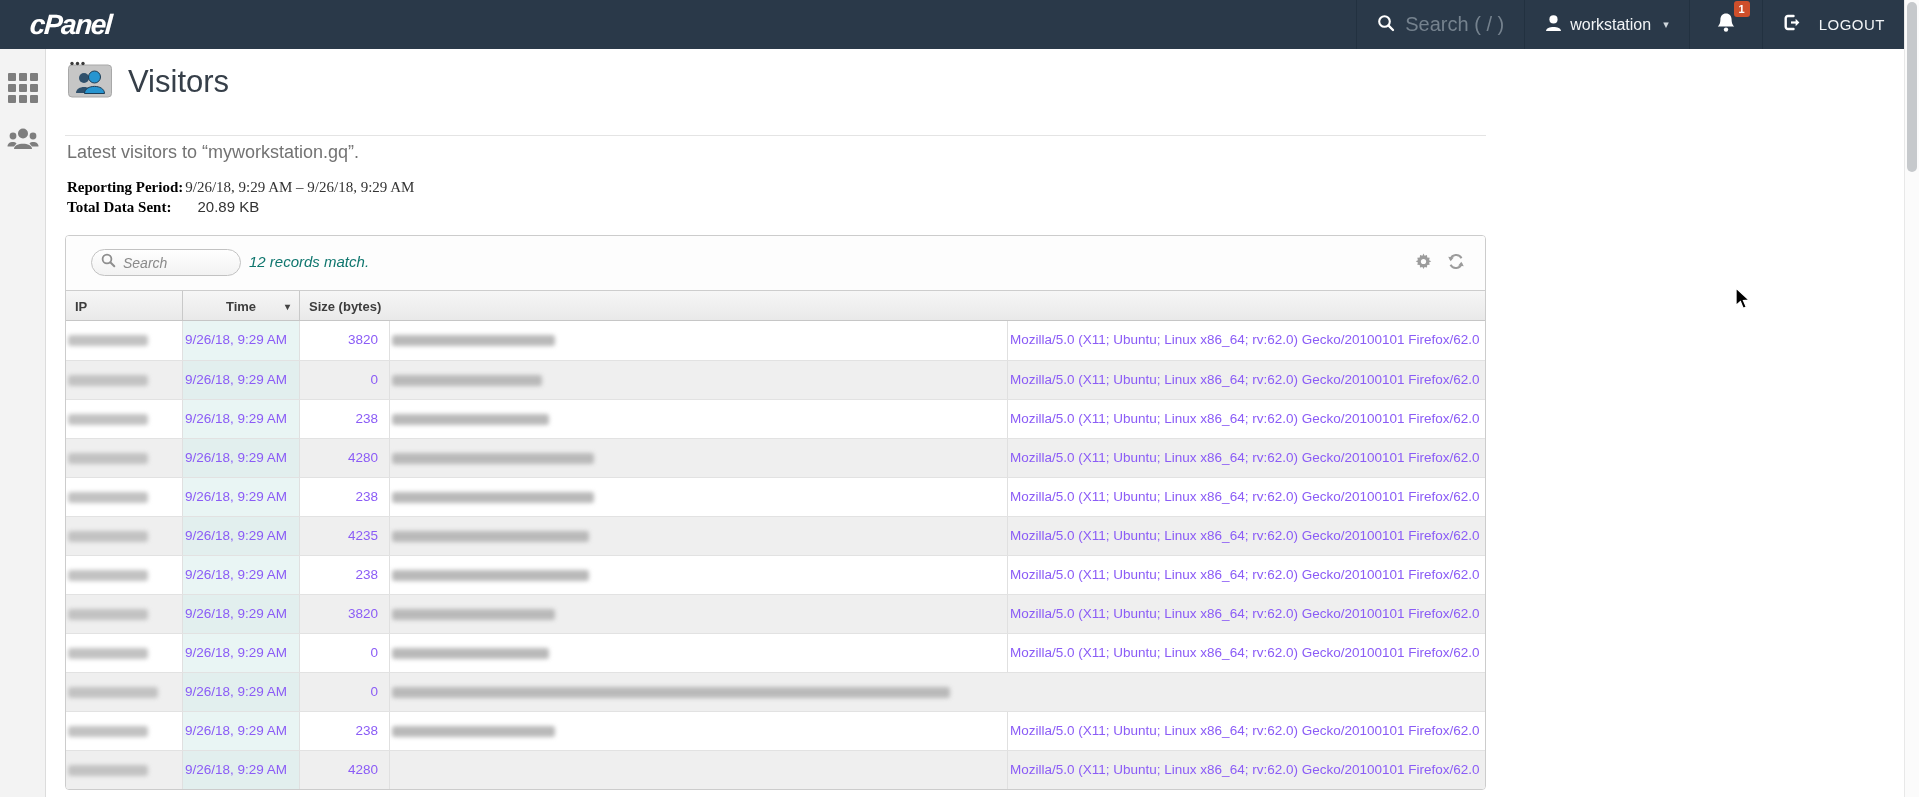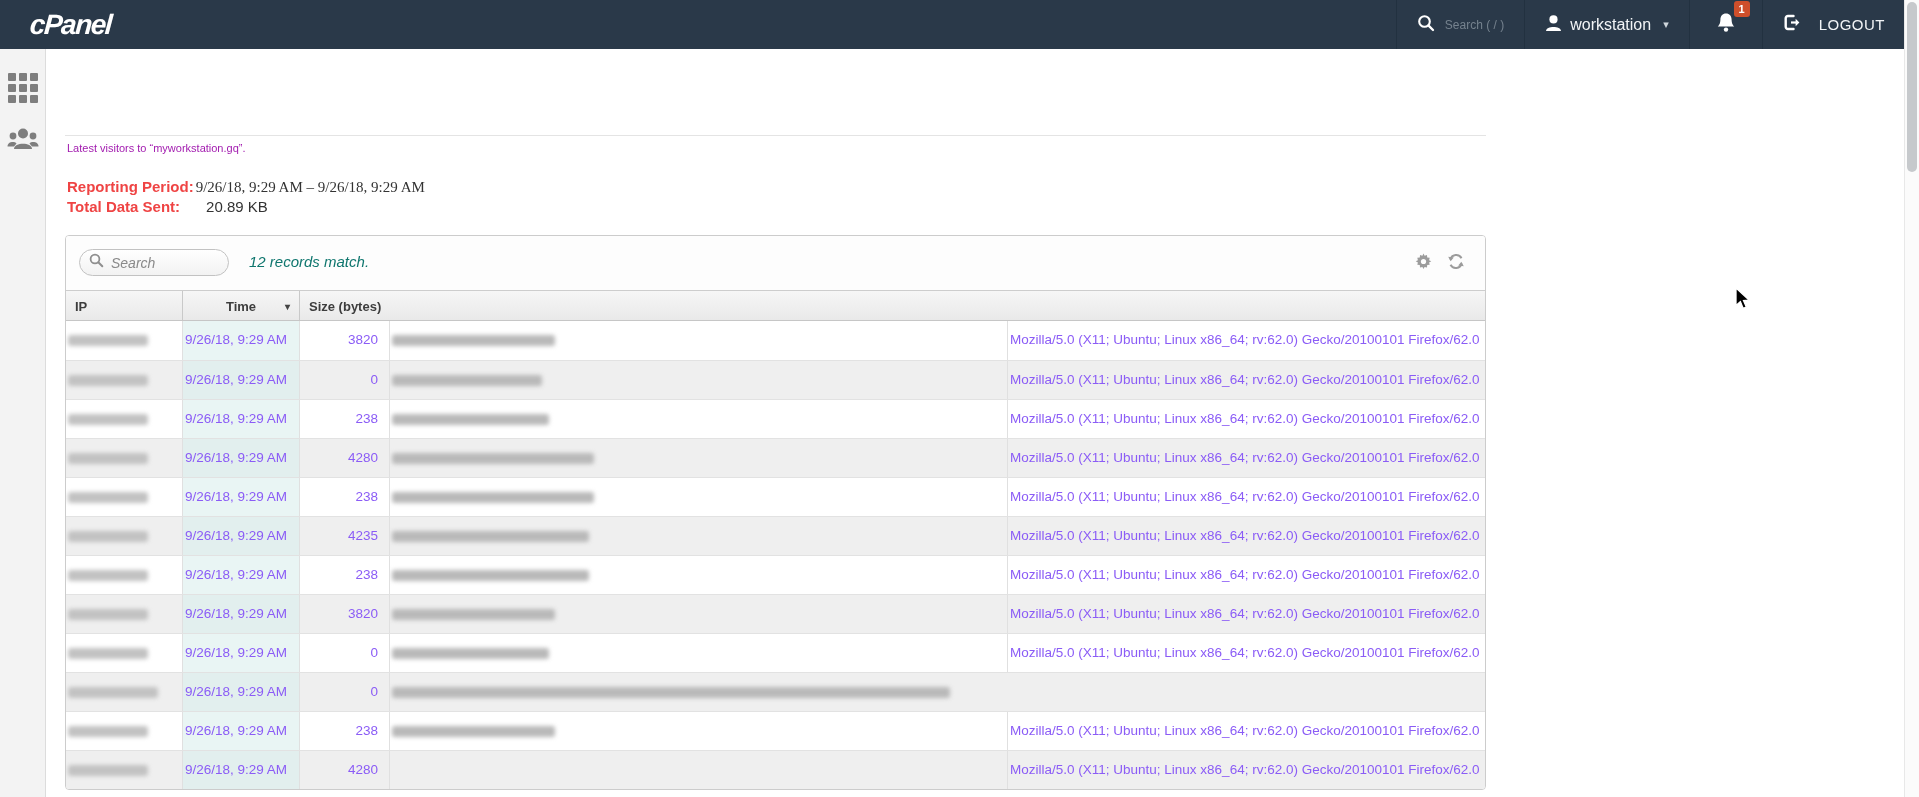--- a/index.html
+++ b/index.html
@@ -9,50 +9,50 @@
     background:#ffffff; position:relative; overflow:hidden;
     -webkit-font-smoothing:antialiased;
   }
   
   .topbar { position:absolute; top:0; left:0; width:1919px; height:49px;
     background:#2a3949; display:flex; align-items:center; z-index:5; }
   .logo { margin-left:30px; color:#fff; font-size:28px; font-weight:bold;
     font-style:italic; letter-spacing:-1.5px; transform:skewX(-4deg); }
   .topbar-right { margin-left:auto; display:flex; align-items:stretch; height:100%; margin-right:14px; }
   .tsec { display:flex; align-items:center; padding:0 20px; border-left:1px solid #223140; }
-  .tsearch-text { color:#75828e; font-size:12px; margin-left:10px; }
+  .tsearch-text { color:#75828e; font-size:20px; margin-left:10px; }
   .tuser-name { color:#f2f4f6; font-size:16px; margin-left:8px; }
   .tcaret { color:#cfd6dc; font-size:11px; margin-left:12px; }
   .bell-wrap { position:relative; display:flex; align-items:center; padding:0 6px; }
   .badge { position:absolute; top:-11px; right:-8px; background:#cf4f2b; color:#fff;
     font-size:11px; line-height:14px; padding:1px 5px; border-radius:3px; font-weight:bold; }
   .logout-label { color:#f2f4f6; font-size:15px; margin-left:18px; letter-spacing:0.5px; }
   
   .sidebar { position:absolute; top:49px; left:0; width:46px; height:748px;
     background:#f3f3f3; border-right:1px solid #dcdcdc; z-index:4; }
   .side-icon { width:46px; display:flex; justify-content:center; cursor:pointer; }
   .side-icon.grid { margin-top:24px; }
   .side-icon.people { margin-top:24px; }
   .gridicon { display:grid; grid-template-columns:repeat(3,8px); grid-template-rows:repeat(3,8px); gap:3px; }
   .gridicon span { background:#7e7e7e; border-radius:1px; }
   
   .main { position:absolute; top:49px; left:47px; width:1872px; height:748px; background:#fff; }
   .title-row { position:absolute; left:20px; top:12px; display:flex; align-items:center; }
   .page-title { font-size:31px; color:#363f49; margin-left:15px; font-weight:400; }
   .title-divider { position:absolute; left:18px; top:86px; width:1421px; height:1px; background:#e4e4e4; }
-  .intro { position:absolute; left:20px; top:93px; font-size:11px; color:#a21caf;text-align:center; }
+  .intro { position:absolute; left:20px; top:93px; font-size:18px; color:#737373;text-align:center; }
   .report { position:absolute; left:20px; top:128px; font-size:15px; color:#333; line-height:19px; }
-  .report b { color:#ef4444; }
+  .report b { color:#000000;font-family:Liberation Serif, serif; }
   .report .val { margin-left:2px;font-family:Liberation Serif, serif; }
   .report .val2 { margin-left:26px; }
   
   .card { position:absolute; left:18px; top:186px; width:1421px; height:555px;
     border:1px solid #cccccc; border-radius:4px; background:#fff; overflow:hidden; }
   .toolbar { position:relative; height:54px; background:#fdfdfd; }
-  .search-input { position:absolute; left:13px; top:13px; width:150px; height:27px;
+  .search-input { position:absolute; left:25px; top:13px; width:150px; height:27px;
     border:1px solid #c2c2c2; border-radius:14px; background:linear-gradient(#fff, #f2f2f2);
     display:flex; align-items:center; padding-left:9px; }
   .search-input .ph { font-style:italic; color:#8a8a8a; font-size:14px; margin-left:7px; }
   .records { position:absolute; left:183px; top:17px; font-style:italic; color:#0f766e; font-size:15px; }
   .tool-ico { position:absolute; top:17px; cursor:pointer; }
   .tool-ico.gear { right:53px; }
   .tool-ico.refresh { right:20px; }
   .thead { display:flex; height:31px; background:linear-gradient(#f6f6f6,#e9e9e9);
     border-top:1px solid #cdcdcd; border-bottom:1px solid #c6c6c6; }
   .th { font-size:13px; font-weight:bold; color:#3d3d3d; padding:8px 0 0 9px;
@@ -155,20 +155,35 @@
           <path d="M0.5 19.5 c0-5 7-5.4 9-3 l-2.5 3 Z" fill="#7e7e7e"></path>
           <circle cx="26" cy="9" r="3.4" fill="#7e7e7e"></circle>
           <path d="M31.5 19.5 c0-5 -7-5.4 -9-3 l2.5 3 Z" fill="#7e7e7e"></path>
         </svg>
     </span>
   </div>
 </nav>
 
 <main class="main">
 
+  <div class="title-row">
+    <span>
+      <svg width="46" height="38" viewBox="0 0 46 38">
+        <rect x="1.5" y="4" width="43" height="32" rx="3.5" fill="#c6c6c6" stroke="#a8a8a8"></rect>
+        <circle cx="5" cy="2.5" r="1.7" fill="#3a3a3a"></circle>
+          <circle cx="10.5" cy="2.5" r="1.7" fill="#3a3a3a"></circle>
+          <circle cx="16" cy="2.5" r="1.7" fill="#3a3a3a"></circle>
+        <circle cx="17" cy="17" r="5" fill="#30506b"></circle>
+        <path d="M9 32 c0-8 16-8 16 0 Z" fill="#30506b"></path>
+        <circle cx="27.5" cy="16" r="6" fill="#2795d0" stroke="#1c3c55" stroke-width="1"></circle>
+        <path d="M17.5 32.5 c0-9.5 20-9.5 20 0 Z" fill="#2795d0" stroke="#1c3c55" stroke-width="1"></path>
+      </svg>
+    </span>
+    <h1 class="page-title">Visitors</h1>
+  </div>
 
   <div class="title-divider"></div>
 
   <p class="intro">Latest visitors to “myworkstation.gq”.</p>
 
   <div class="report">
     <div><b>Reporting Period:</b><span class="val">9/26/18, 9:29 AM  –  9/26/18, 9:29 AM</span></div>
     <div><b>Total Data Sent:</b><span class="val2">20.89 KB</span></div>
   </div>
 

